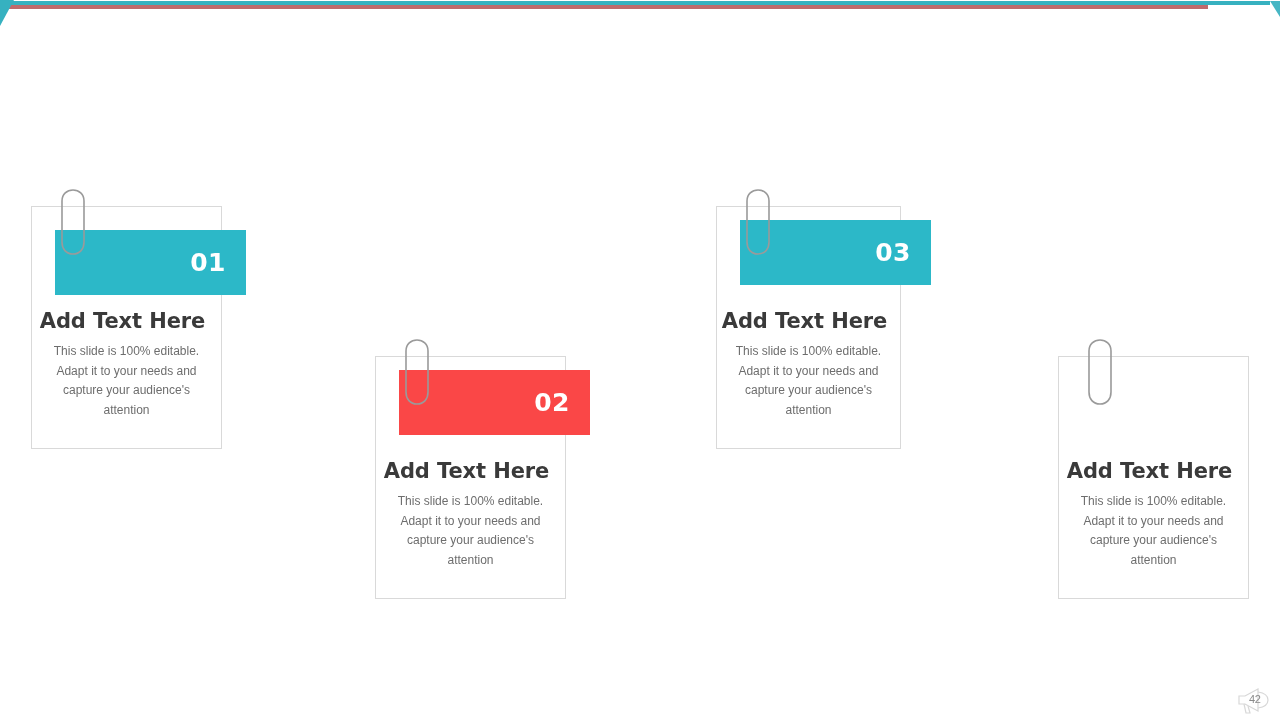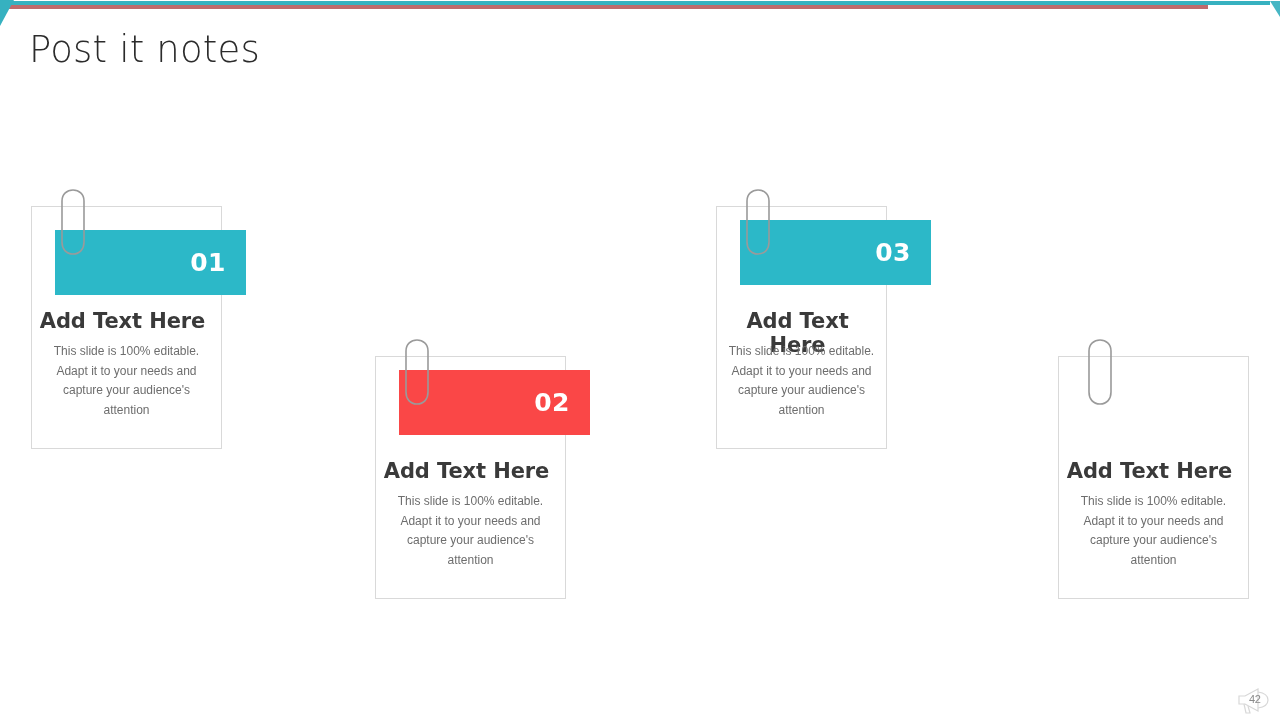--- a/index.html
+++ b/index.html
@@ -146,21 +146,20 @@
 </head>
 <body>
 
 <div class="slide">
 
   <div class="top-bar-teal"></div>
   <div class="top-bar-red"></div>
   <div class="corner-triangle"></div>
   <div class="corner-triangle-r"></div>
 
-  <div class="page-title">Post it notes</div>
 
   <div class="card" style="left:31px; top:206px; width:191px; height:243px;">
     <div class="card-header" style="width:191px; background:#2cb8c8;margin-top:10px;">
       <span class="card-number">01</span>
     </div>
     <div class="card-heading" style="top:102px;">Add Text Here</div>
     <div class="card-body" style="top:135px;">This slide is 100% editable. Adapt it to your needs and capture your audience's attention</div>
   </div>
   <svg class="clip" style="left:58px; top:187px;" width="30" height="70" viewBox="0 0 30 70">
     <path d="M15 67 C 8 67 4 62 4 55 L 4 14 C 4 7 9 3 15 3 C 21 3 26 7 26 14 L 26 55 C 26 62 22 67 15 67 Z" fill="none" stroke="#9a9a9a" stroke-width="1.6"></path>
@@ -170,21 +169,21 @@
     <div class="card-header" style="width:191px; background:#fa4747;">
       <span class="card-number">02</span>
     </div>
     <div class="card-heading" style="top:102px;">Add Text Here</div>
     <div class="card-body" style="top:135px;">This slide is 100% editable. Adapt it to your needs and capture your audience's attention</div>
   </div>
   <svg class="clip" style="left:402px; top:337px;" width="30" height="70" viewBox="0 0 30 70">
     <path d="M15 67 C 8 67 4 62 4 55 L 4 14 C 4 7 9 3 15 3 C 21 3 26 7 26 14 L 26 55 C 26 62 22 67 15 67 Z" fill="none" stroke="#9a9a9a" stroke-width="1.6"></path>
   </svg>
 
-  <div class="card" style="left:716px; top:206px; width:171px; height:243px;">
+  <div class="card" style="left:716px; top:206px; width:185px; height:243px;">
     <div class="card-header" style="width:191px; background:#2cb8c8;">
       <span class="card-number">03</span>
     </div>
     <div class="card-heading" style="top:102px;">Add Text Here</div>
     <div class="card-body" style="top:135px;">This slide is 100% editable. Adapt it to your needs and capture your audience's attention</div>
   </div>
   <svg class="clip" style="left:743px; top:187px;" width="30" height="70" viewBox="0 0 30 70">
     <path d="M15 67 C 8 67 4 62 4 55 L 4 14 C 4 7 9 3 15 3 C 21 3 26 7 26 14 L 26 55 C 26 62 22 67 15 67 Z" fill="none" stroke="#9a9a9a" stroke-width="1.6"></path>
   </svg>
 

